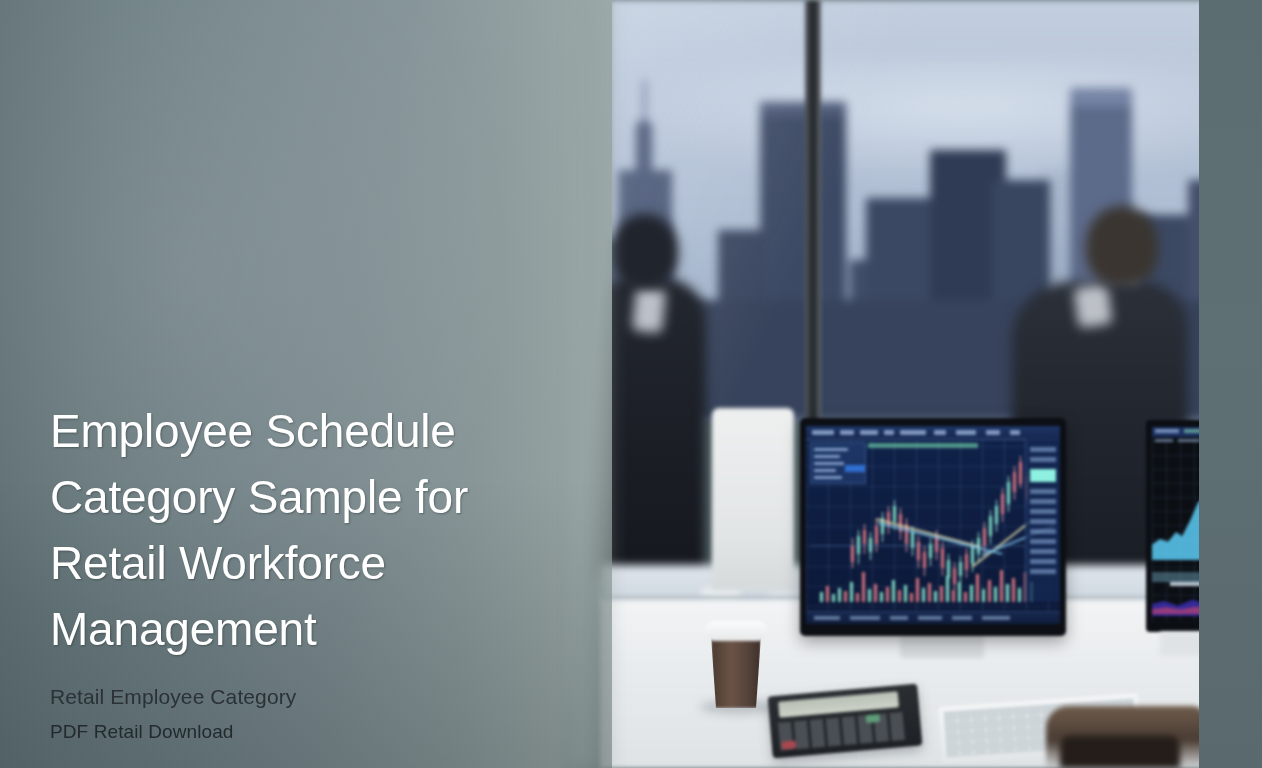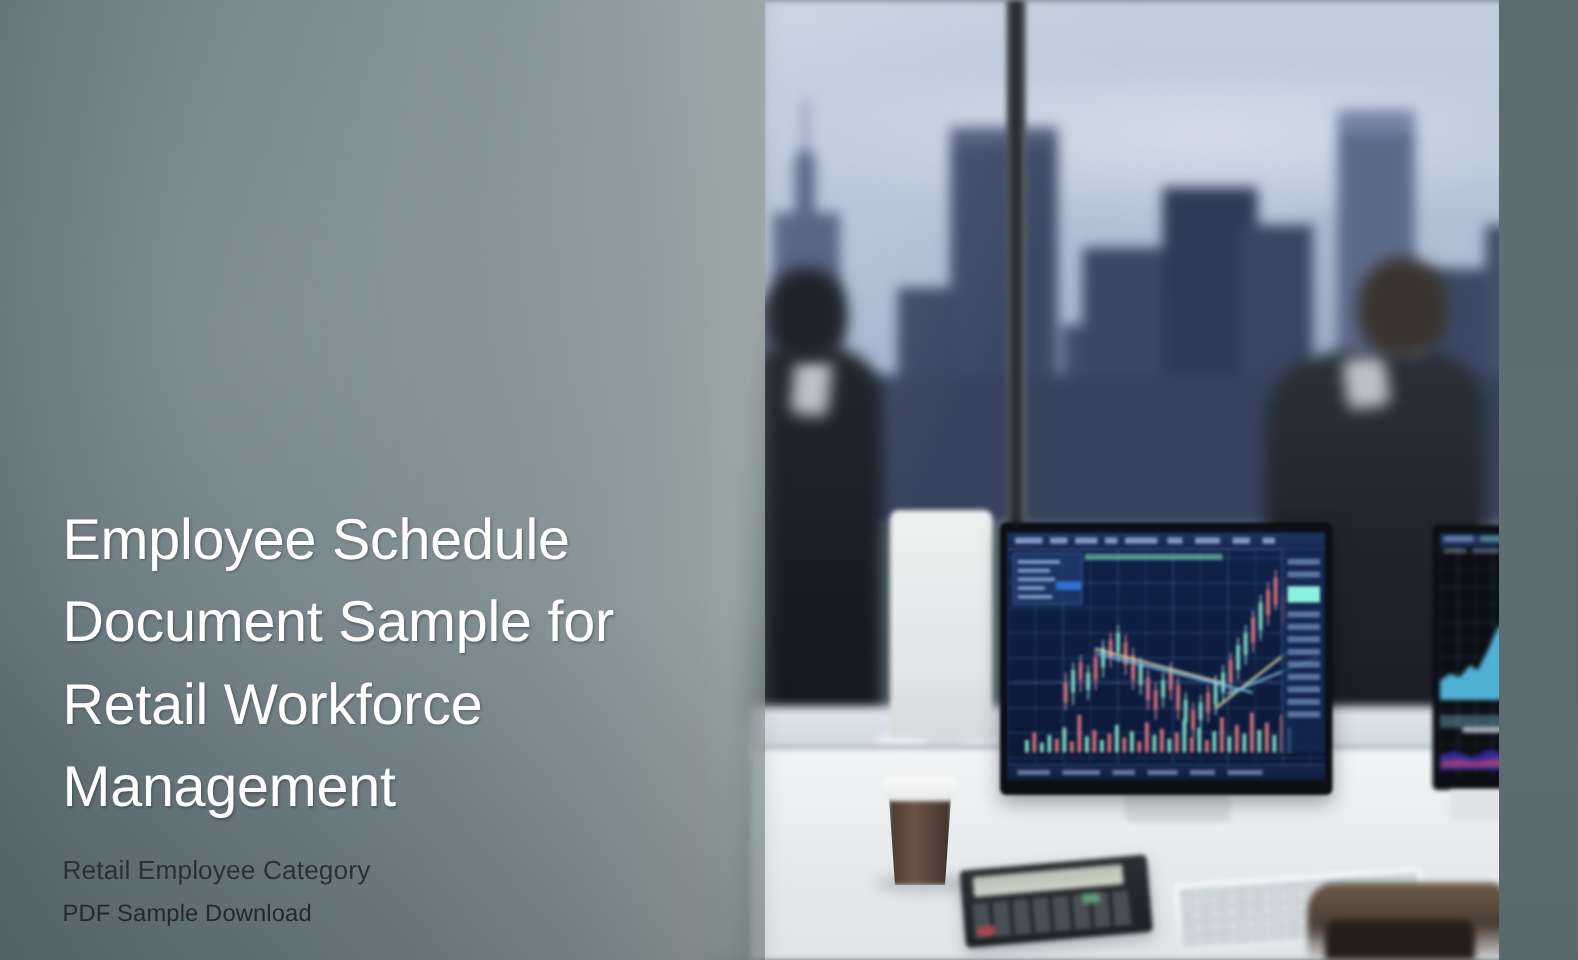--- a/index.html
+++ b/index.html
@@ -577,18 +577,18 @@
     <div class="dof"></div>
   </div>
 
   <div class="wall"></div>
   <div class="wall-soft-edge"></div>
   <div class="wall-vignette"></div>
 
   <div class="right-band"></div>
 
   <div class="text-block">
-    <h1 class="doc-title">Employee Schedule Document Sample for Retail Workforce Management</h1>
+    <h1 class="doc-title">Employee Schedule Category Sample for Retail Workforce Management</h1>
     <p class="doc-category">Retail Employee Category</p>
-    <p class="doc-sub">PDF Sample Download</p>
+    <p class="doc-sub">PDF Retail Download</p>
   </div>
 
 </div>
 
 </body></html>

